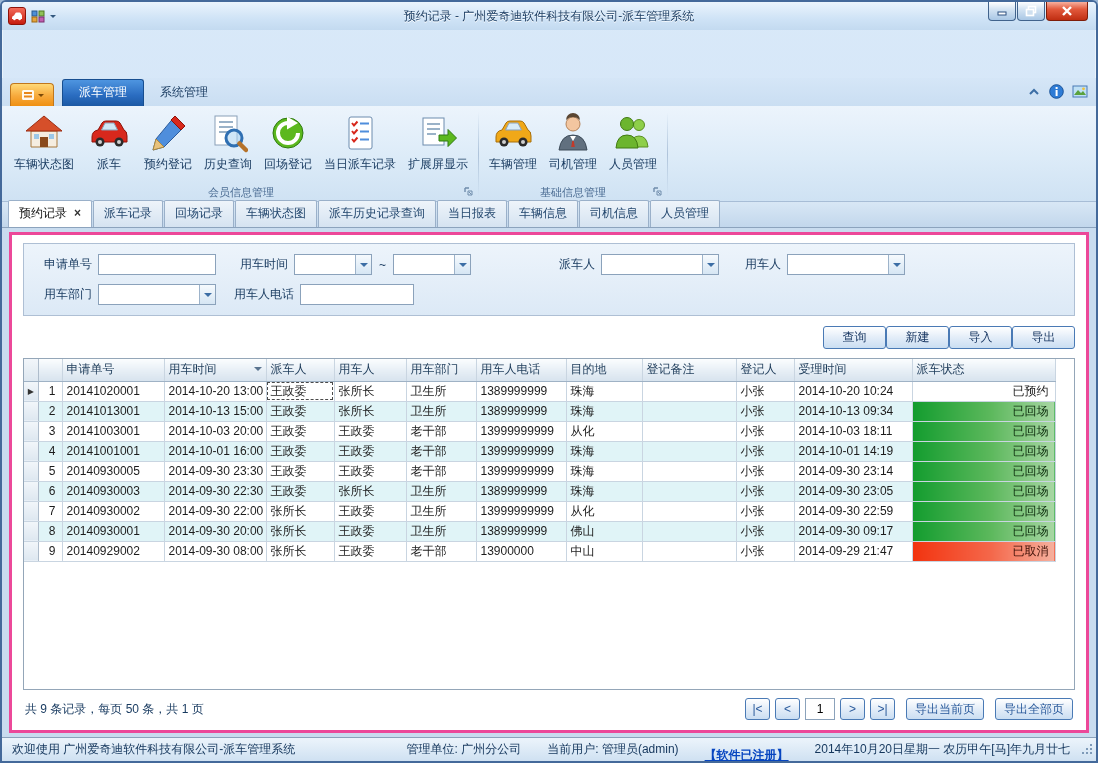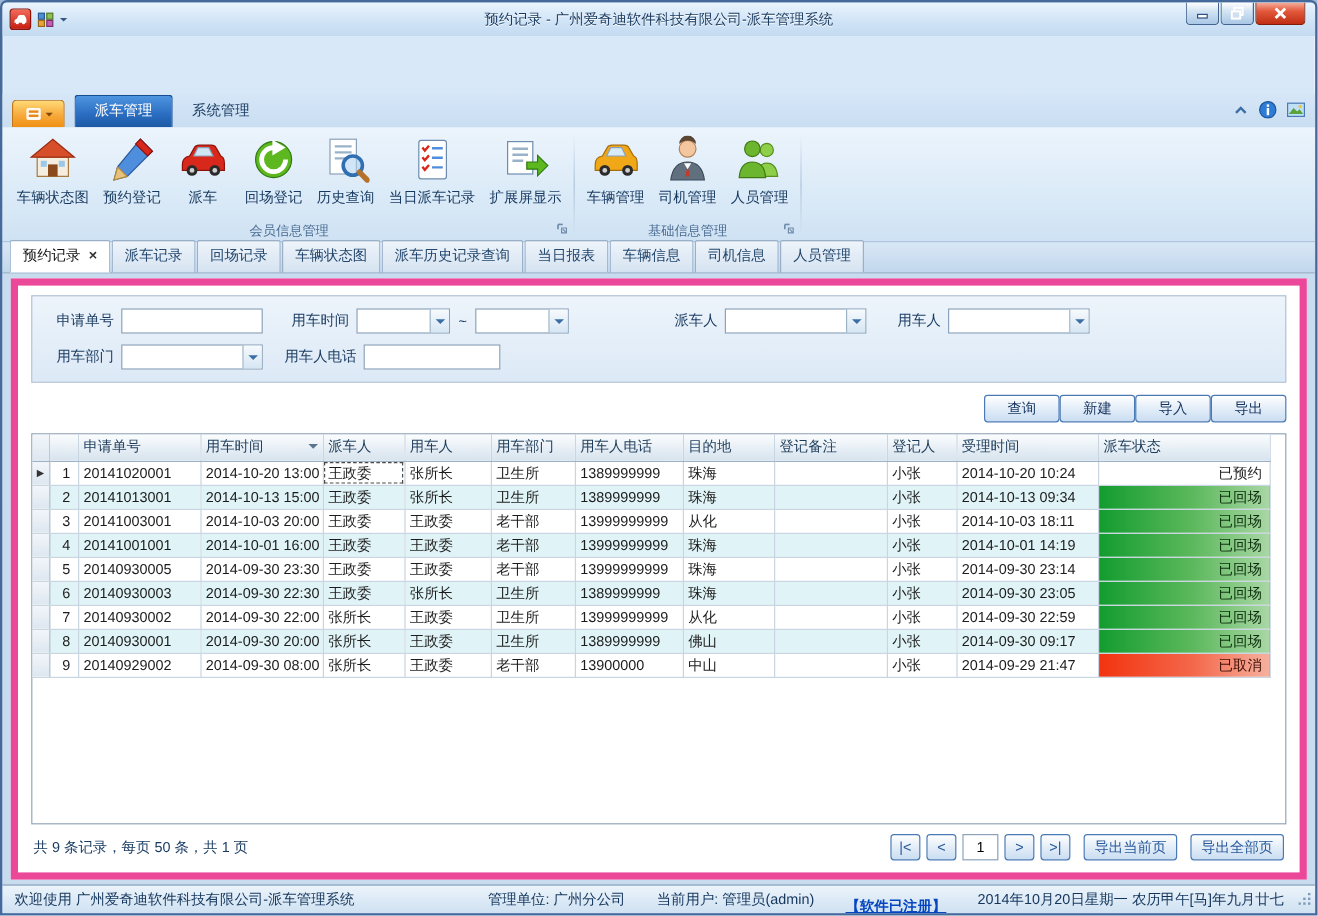--- a/index.html
+++ b/index.html
@@ -51,21 +51,21 @@
   
   .doctabs { height:26px; flex:0 0 auto; display:flex; align-items:flex-end; gap:1px; padding:3px 6px 0;
              background:linear-gradient(#d8e7f5,#c2d7ec); border-bottom:1px solid #8ca3bd; }
   .dtab { padding:4px 10px 5px; background:linear-gradient(#eef4fa,#d5e3f1); border:1px solid #9ab0c9; border-bottom:none;
           border-radius:2px 2px 0 0; color:#23476e; white-space:nowrap; }
   .dtab.active { background:#fff; color:#111; }
   .dtab .x { margin-left:7px; color:#333; font-weight:bold; }
 
   
   .content { flex:1; background:#c9dcef; padding:4px 7px; display:flex; min-height:0; }
-  .panel { flex:1; background:#fff; border:6px solid #ec4899; display:flex; flex-direction:column; padding:8px 11px 4px; min-height:0; }
+  .panel { flex:1; background:#fff; border:3px solid #ec4899; display:flex; flex-direction:column; padding:8px 11px 4px; min-height:0; }
 
   .searchbox { flex:0 0 auto; border:1px solid #aebfd4; background:linear-gradient(#edf4fb,#dcE9f6); padding:9px 8px; }
   .srow { display:flex; align-items:center; height:23px; }
   .srow + .srow { margin-top:7px; }
   .f { display:flex; align-items:center; }
   .f .lbl { text-align:right; margin-right:6px; color:#17395f; white-space:nowrap; }
   .lw60 { width:60px; } .lw66 { width:66px; }
   .tinput { height:21px; border:1px solid #8ba2bb; background:#fff; padding:0 4px; font:inherit; color:#222; }
   .combo { height:21px; border:1px solid #8ba2bb; background:#fff; position:relative; }
   .combo .dbtn { position:absolute; right:0; top:0; width:16px; height:100%;
@@ -197,55 +197,55 @@
               <path d="M7 18 H33 V34 H7 Z" fill="#f5ede0" stroke="#a8793c"></path>
               <path d="M20 3 L38 18 H2 Z" fill="#d64f2a" stroke="#9c2d12"></path>
               <rect x="16" y="24" width="8" height="10" fill="#8a4a1c"></rect>
               <rect x="10" y="21" width="5" height="5" fill="#9cc8e8"></rect>
               <rect x="25" y="21" width="5" height="5" fill="#9cc8e8"></rect>
             </svg>
           <span class="rbtn-label">车辆状态图</span>
         </span>
         <span class="rbtn">
           <svg viewBox="0 0 40 40">
-              <path d="M27 3 L37 13 L16 34 L5 37 L8 26 Z" fill="#4f8edc" stroke="#2c5c9c"></path>
-              <path d="M5 37 L8 26 L16 34 Z" fill="#e8c27c" stroke="#b08a3c"></path>
-              <path d="M27 3 L37 13 L33 17 L23 7 Z" fill="#d8281c" stroke="#8e1208"></path>
-            </svg>
-          <span class="rbtn-label">预约登记</span>
-        </span>
-        <span class="rbtn">
-          <svg viewBox="0 0 40 40">
               <path d="M3 24 Q3 18 9 17 L13 10 Q14 8 17 8 H27 Q30 8 31 10 L35 17 Q38 18 38 23 V29 H3 Z" fill="#d8281c" stroke="#8e1208"></path>
               <path d="M16 10 h9 l3.5 7 h-16 z" fill="#cfe6f5" stroke="#8aa0b8"></path>
               <circle cx="11" cy="29" r="4.5" fill="#2b2b2b"></circle>
               <circle cx="30" cy="29" r="4.5" fill="#2b2b2b"></circle>
               <circle cx="11" cy="29" r="2" fill="#cfcfcf"></circle>
               <circle cx="30" cy="29" r="2" fill="#cfcfcf"></circle>
             </svg>
           <span class="rbtn-label">派车</span>
         </span>
         <span class="rbtn">
           <svg viewBox="0 0 40 40">
-              <circle cx="20" cy="20" r="15" fill="#5cb81e" stroke="#2e7a10"></circle>
-              <path d="M20 10 a10 10 0 1 0 10 10" fill="none" stroke="#fff" stroke-width="4"></path>
-              <path d="M19 3.5 L30 10 L19 16.5 Z" fill="#fff"></path>
-            </svg>
-          <span class="rbtn-label">回场登记</span>
+              <path d="M27 3 L37 13 L16 34 L5 37 L8 26 Z" fill="#4f8edc" stroke="#2c5c9c"></path>
+              <path d="M5 37 L8 26 L16 34 Z" fill="#e8c27c" stroke="#b08a3c"></path>
+              <path d="M27 3 L37 13 L33 17 L23 7 Z" fill="#d8281c" stroke="#8e1208"></path>
+            </svg>
+          <span class="rbtn-label">预约登记</span>
         </span>
         <span class="rbtn">
           <svg viewBox="0 0 40 40">
               <rect x="7" y="3" width="22" height="29" fill="#fff" stroke="#8aa0b8"></rect>
               <line x1="11" y1="9" x2="25" y2="9" stroke="#9ab2c8" stroke-width="2"></line>
               <line x1="11" y1="14" x2="25" y2="14" stroke="#9ab2c8" stroke-width="2"></line>
               <line x1="11" y1="19" x2="22" y2="19" stroke="#9ab2c8" stroke-width="2"></line>
               <circle cx="26" cy="25" r="8" fill="rgba(170,210,240,0.55)" stroke="#2f6fb2" stroke-width="3"></circle>
               <line x1="31.5" y1="30.5" x2="38" y2="37" stroke="#b5722a" stroke-width="4.5" stroke-linecap="round"></line>
             </svg>
           <span class="rbtn-label">历史查询</span>
+        </span>
+        <span class="rbtn">
+          <svg viewBox="0 0 40 40">
+              <circle cx="20" cy="20" r="15" fill="#5cb81e" stroke="#2e7a10"></circle>
+              <path d="M20 10 a10 10 0 1 0 10 10" fill="none" stroke="#fff" stroke-width="4"></path>
+              <path d="M19 3.5 L30 10 L19 16.5 Z" fill="#fff"></path>
+            </svg>
+          <span class="rbtn-label">回场登记</span>
         </span>
         <span class="rbtn">
           <svg viewBox="0 0 40 40">
               <rect x="9" y="4" width="23" height="32" rx="2" fill="#fff" stroke="#6d8cae"></rect>
               <path d="M12 10 l2 2.5 3.5 -4" fill="none" stroke="#d8281c" stroke-width="2"></path>
               <line x1="20" y1="10.5" x2="29" y2="10.5" stroke="#4f8edc" stroke-width="2"></line>
               <path d="M12 18 l2 2.5 3.5 -4" fill="none" stroke="#d8281c" stroke-width="2"></path>
               <line x1="20" y1="18.5" x2="29" y2="18.5" stroke="#4f8edc" stroke-width="2"></line>
               <path d="M12 26 l2 2.5 3.5 -4" fill="none" stroke="#d8281c" stroke-width="2"></path>
               <line x1="20" y1="26.5" x2="29" y2="26.5" stroke="#4f8edc" stroke-width="2"></line>

